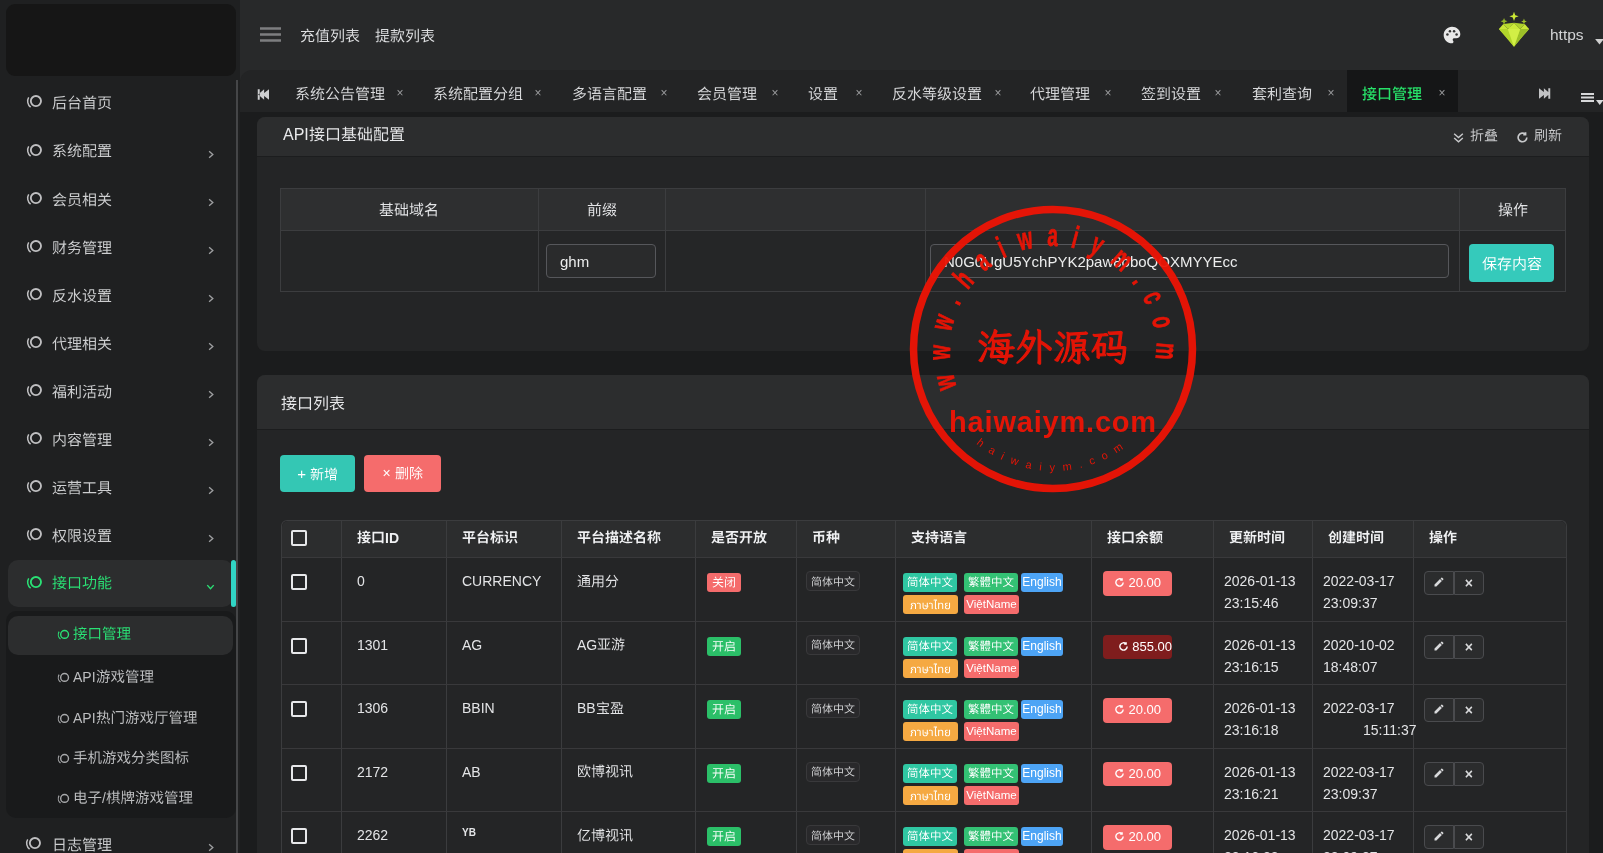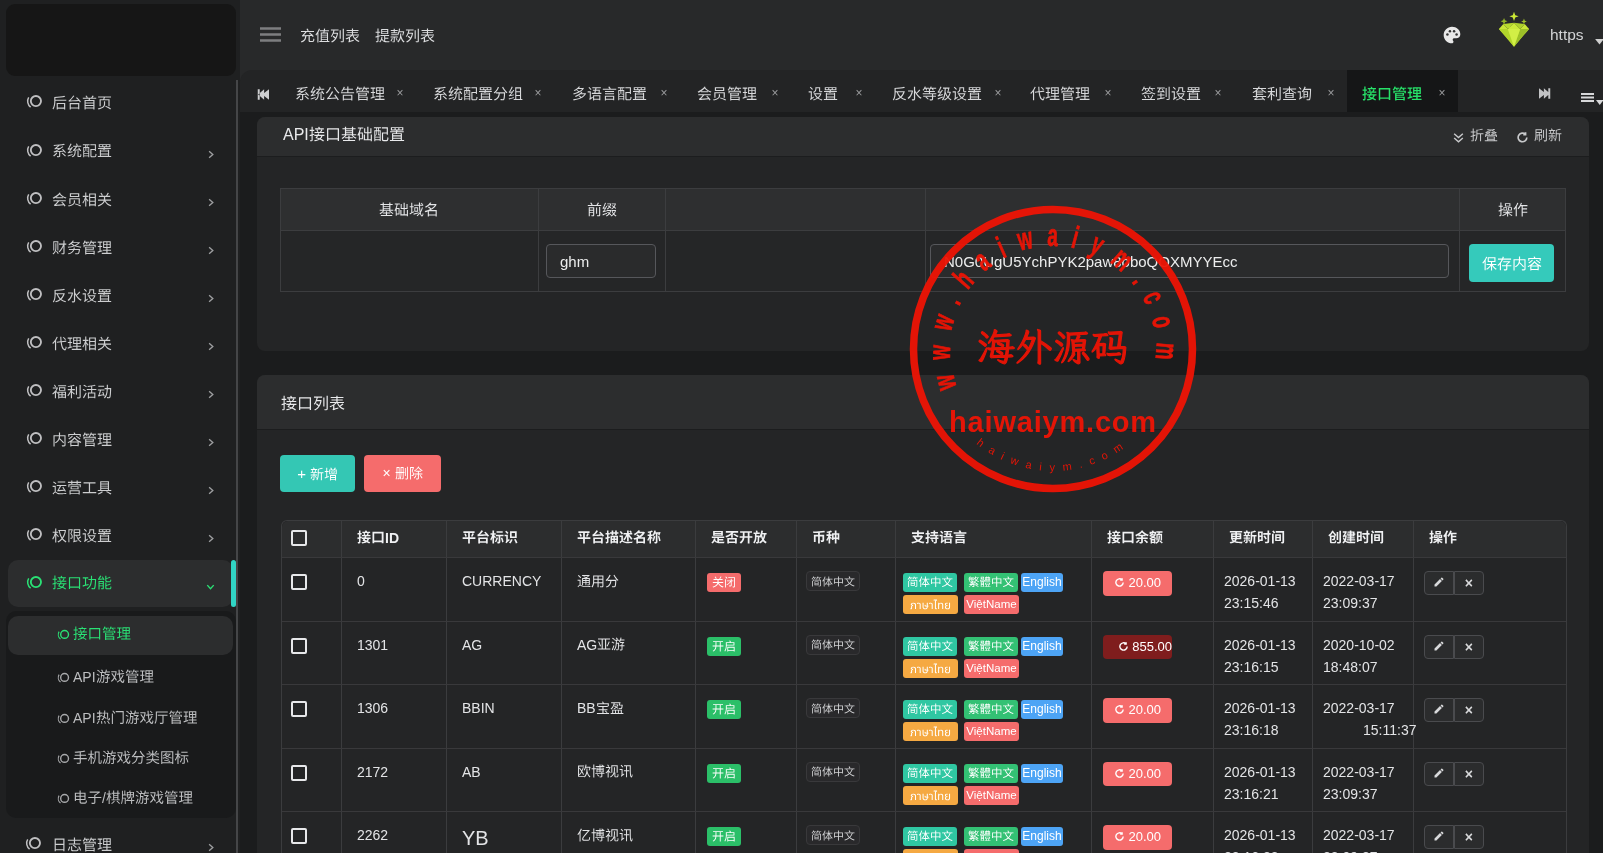--- a/index.html
+++ b/index.html
@@ -869,21 +869,21 @@
     <div style="position:absolute;left:1224px;top:763.5px;width:95px;height:20px;font-size:14px;color:#e3e4e6;">2026-01-13</div>
     <div style="position:absolute;left:1224px;top:785.5px;width:95px;height:20px;font-size:14px;color:#e3e4e6;">23:16:21</div>
     <div style="position:absolute;left:1323px;top:763.5px;width:95px;height:20px;font-size:14px;color:#e3e4e6;">2022-03-17</div>
     <div style="position:absolute;left:1323px;top:785.5px;width:95px;height:20px;font-size:14px;color:#e3e4e6;">23:09:37</div>
     <div style="position:absolute;left:1424px;top:761.5px;width:30px;height:24px;background:#2b2c2d;border:1px solid #4a4b4e;border-radius:4px 0 0 4px;text-align:center;line-height:21px;"><svg width="12" height="12" viewBox="0 0 24 24" fill="#d8d9db">
         <path d="M3 17.2 V21 H6.8 L17.8 10 L14 6.2 Z M20.7 7.1 C21.1 6.7 21.1 6 20.7 5.6 L18.4 3.3 C18 2.9 17.3 2.9 16.9 3.3 L15.1 5.1 L18.9 8.9 Z"></path>
       </svg></div>
     <div style="position:absolute;left:1453.5px;top:761.5px;width:30.5px;height:24px;background:#2b2c2d;border:1px solid #4a4b4e;border-radius:0 4px 4px 0;text-align:center;line-height:21px;"><span style="color:#d8d9db;font-size:14px;font-weight:bold;">×</span></div>
     <div style="position:absolute;left:291px;top:828px;width:16px;height:16px;border:2px solid #e7e8ea;border-radius:2px;"></div>
     <div style="position:absolute;left:357px;top:827px;width:80px;height:20px;font-size:14px;color:#e3e4e6;">2262</div>
-    <div style="position:absolute;left:462px;top:827px;width:100px;height:20px;font-size:20px;color:#e3e4e6;">YB</div>
+    <div style="position:absolute;left:462px;top:827px;width:100px;height:20px;font-size:10px;color:#e3e4e6;font-weight:bold;">YB</div>
     <div style="position:absolute;left:577px;top:827px;width:120px;height:20px;font-size:14px;color:#e3e4e6;"><svg class="cj" style="width:56.0px;height:14.0px;vertical-align:-1.68px;" viewBox="0 -880 4000 1000">
         <use href="#g147"></use>
         <use href="#g144" x="1000"></use>
         <use href="#g145" x="2000"></use>
         <use href="#g146" x="3000"></use>
       </svg></div>
     <div style="position:absolute;left:707px;top:827px;width:34px;height:19px;background:#2bbf68;border-radius:3px;color:#fff;font-size:12px;text-align:center;line-height:19px;"><svg class="cj" style="width:24.0px;height:12.0px;vertical-align:-1.44px;vertical-align:-2.1px" viewBox="0 -880 2000 1000">
         <use href="#g139"></use>
         <use href="#g140" x="1000"></use>
       </svg></div>

